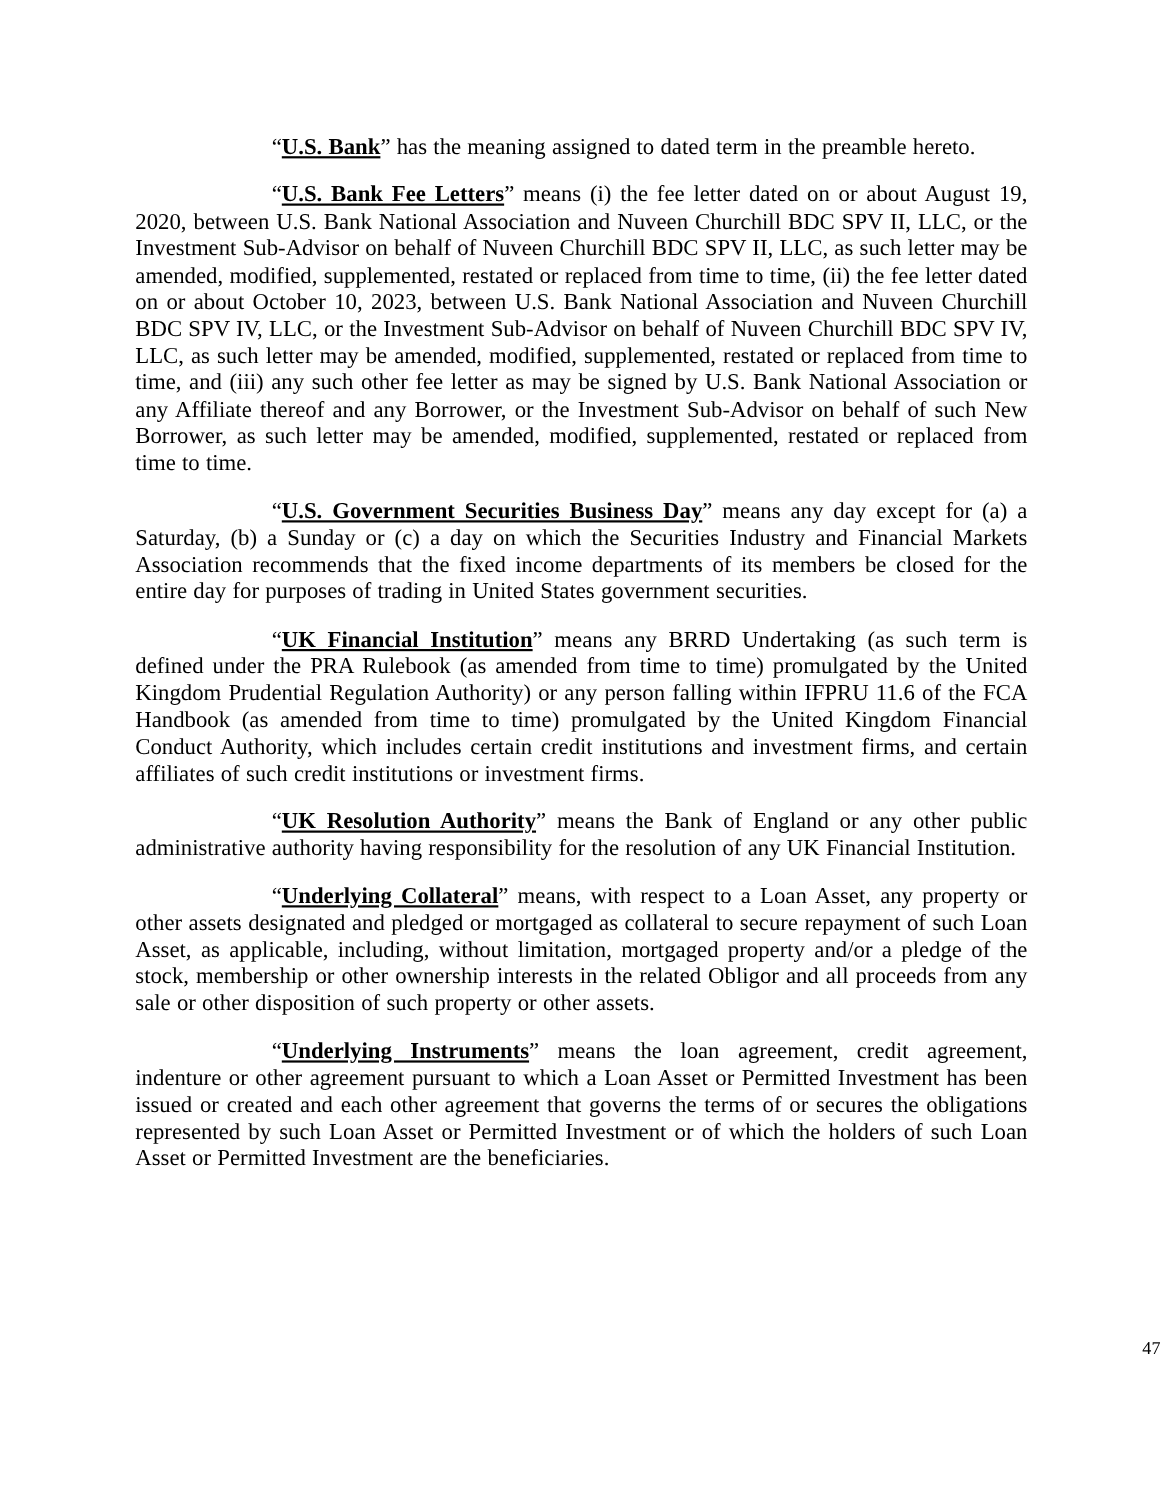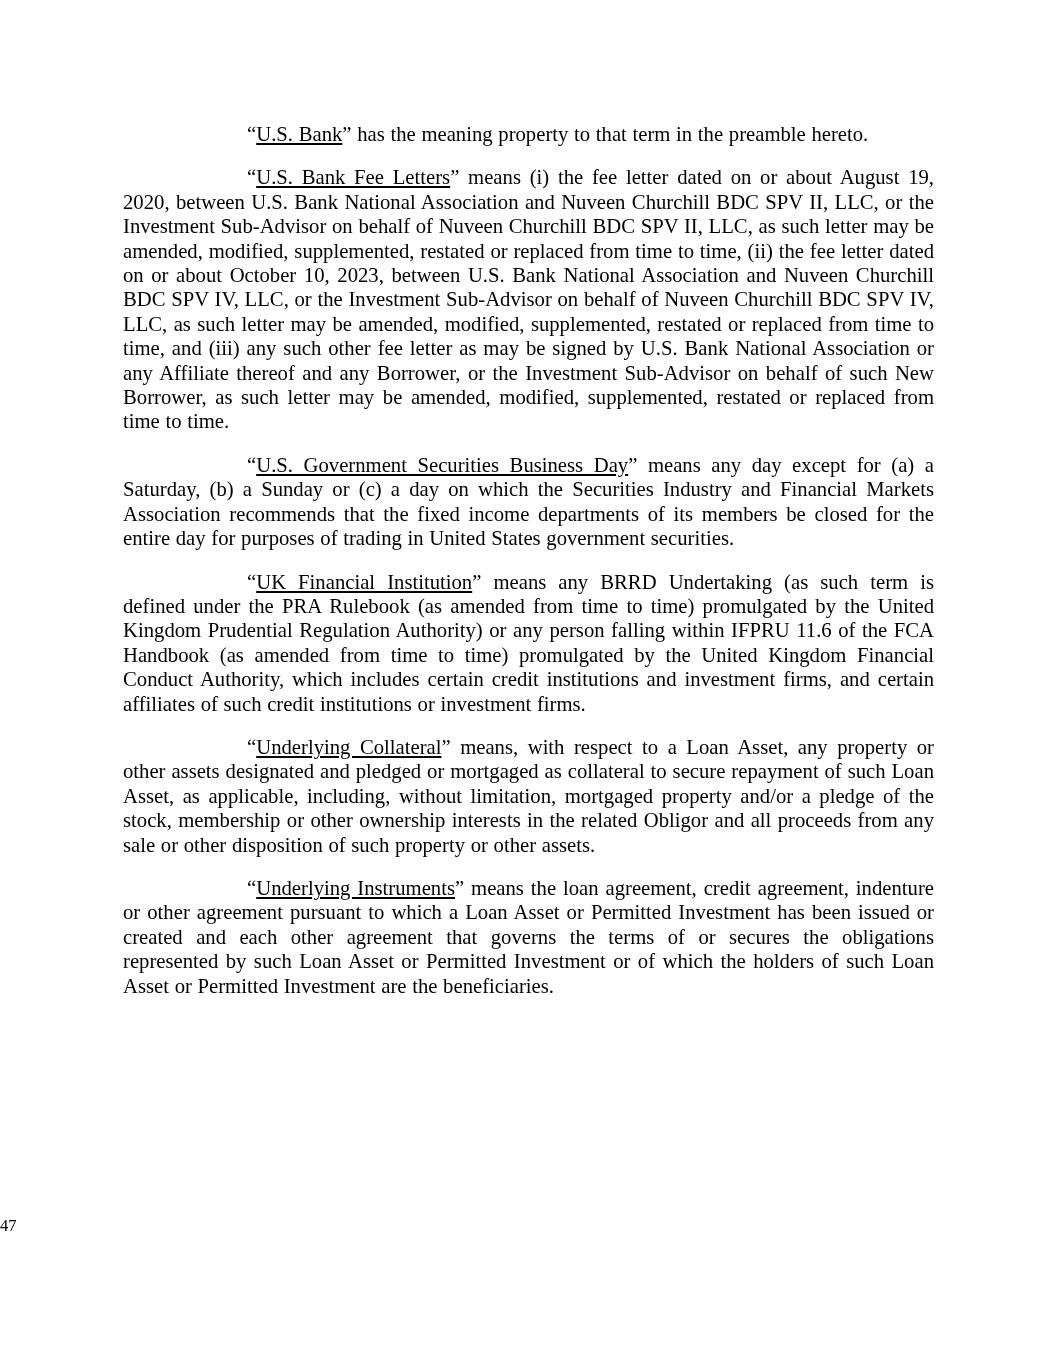--- a/index.html
+++ b/index.html
@@ -29,45 +29,47 @@
     line-height: 24.4px;
     text-align: justify;
     text-indent: 124px;
     word-spacing: 0.5px;
   }
   .para.first {
     margin-top: 0;
   }
   .term {
     text-decoration: underline;
+    font-weight: bold;
   }
   .pageno {
     position: absolute;
     left: 0;
     top: 1216px;
     width: 100%;
-    text-align: left;
+    text-align: right;
     font-size: 16.5px;
     line-height: 20px;
   }
 </style>
 </head>
 <body>
 
 <div class="page">
   <div class="content">
-    <p class="para first"><span>“</span><span class="term">U.S. Bank</span><span>” has the meaning property to that term in the preamble hereto.</span></p>
+    <p class="para first"><span>“</span><span class="term">U.S. Bank</span><span>” has the meaning assigned to dated term in the preamble hereto.</span></p>
 
     <p class="para"><span>“</span><span class="term">U.S. Bank Fee Letters</span><span>” means (i) the fee letter dated on or about August 19, 2020, between U.S. Bank National Association and Nuveen Churchill BDC SPV II, LLC, or the Investment Sub-Advisor on behalf of Nuveen Churchill BDC SPV II, LLC, as such letter may be amended, modified, supplemented, restated or replaced from time to time, (ii) the fee letter dated on or about October 10, 2023, between U.S. Bank National Association and Nuveen Churchill BDC SPV IV, LLC, or the Investment Sub-Advisor on behalf of Nuveen Churchill BDC SPV IV, LLC, as such letter may be amended, modified, supplemented, restated or replaced from time to time, and (iii) any such other fee letter as may be signed by U.S. Bank National Association or any Affiliate thereof and any Borrower, or the Investment Sub-Advisor on behalf of such New Borrower, as such letter may be amended, modified, supplemented, restated or replaced from time to time.</span></p>
 
     <p class="para"><span>“</span><span class="term">U.S. Government Securities Business Day</span><span>” means any day except for (a) a Saturday, (b) a Sunday or (c) a day on which the Securities Industry and Financial Markets Association recommends that the fixed income departments of its members be closed for the entire day for purposes of trading in United States government securities.</span></p>
 
 
     <p class="para"><span>“</span><span class="term">UK Financial Institution</span><span>” means any BRRD Undertaking (as such term is defined under the PRA Rulebook (as amended from time to time) promulgated by the United Kingdom Prudential Regulation Authority) or any person falling within IFPRU 11.6 of the FCA Handbook (as amended from time to time) promulgated by the United Kingdom Financial Conduct Authority, which includes certain credit institutions and investment firms, and certain affiliates of such credit institutions or investment firms.</span></p>
 
+    <p class="para"><span>“</span><span class="term">UK Resolution Authority</span><span>” means the Bank of England or any other public administrative authority having responsibility for the resolution of any UK Financial Institution.</span></p>
 
 
     <p class="para"><span>“</span><span class="term">Underlying Collateral</span><span>” means, with respect to a Loan Asset, any property or other assets designated and pledged or mortgaged as collateral to secure repayment of such Loan Asset, as applicable, including, without limitation, mortgaged property and/or a pledge of the stock, membership or other ownership interests in the related Obligor and all proceeds from any sale or other disposition of such property or other assets.</span></p>
 
     <p class="para"><span>“</span><span class="term">Underlying Instruments</span><span>” means the loan agreement, credit agreement, indenture or other agreement pursuant to which a Loan Asset or Permitted Investment has been issued or created and each other agreement that governs the terms of or secures the obligations represented by such Loan Asset or Permitted Investment or of which the holders of such Loan Asset or Permitted Investment are the beneficiaries.</span></p>
   </div>
 
   <div class="pageno">47</div>
 </div>
 

